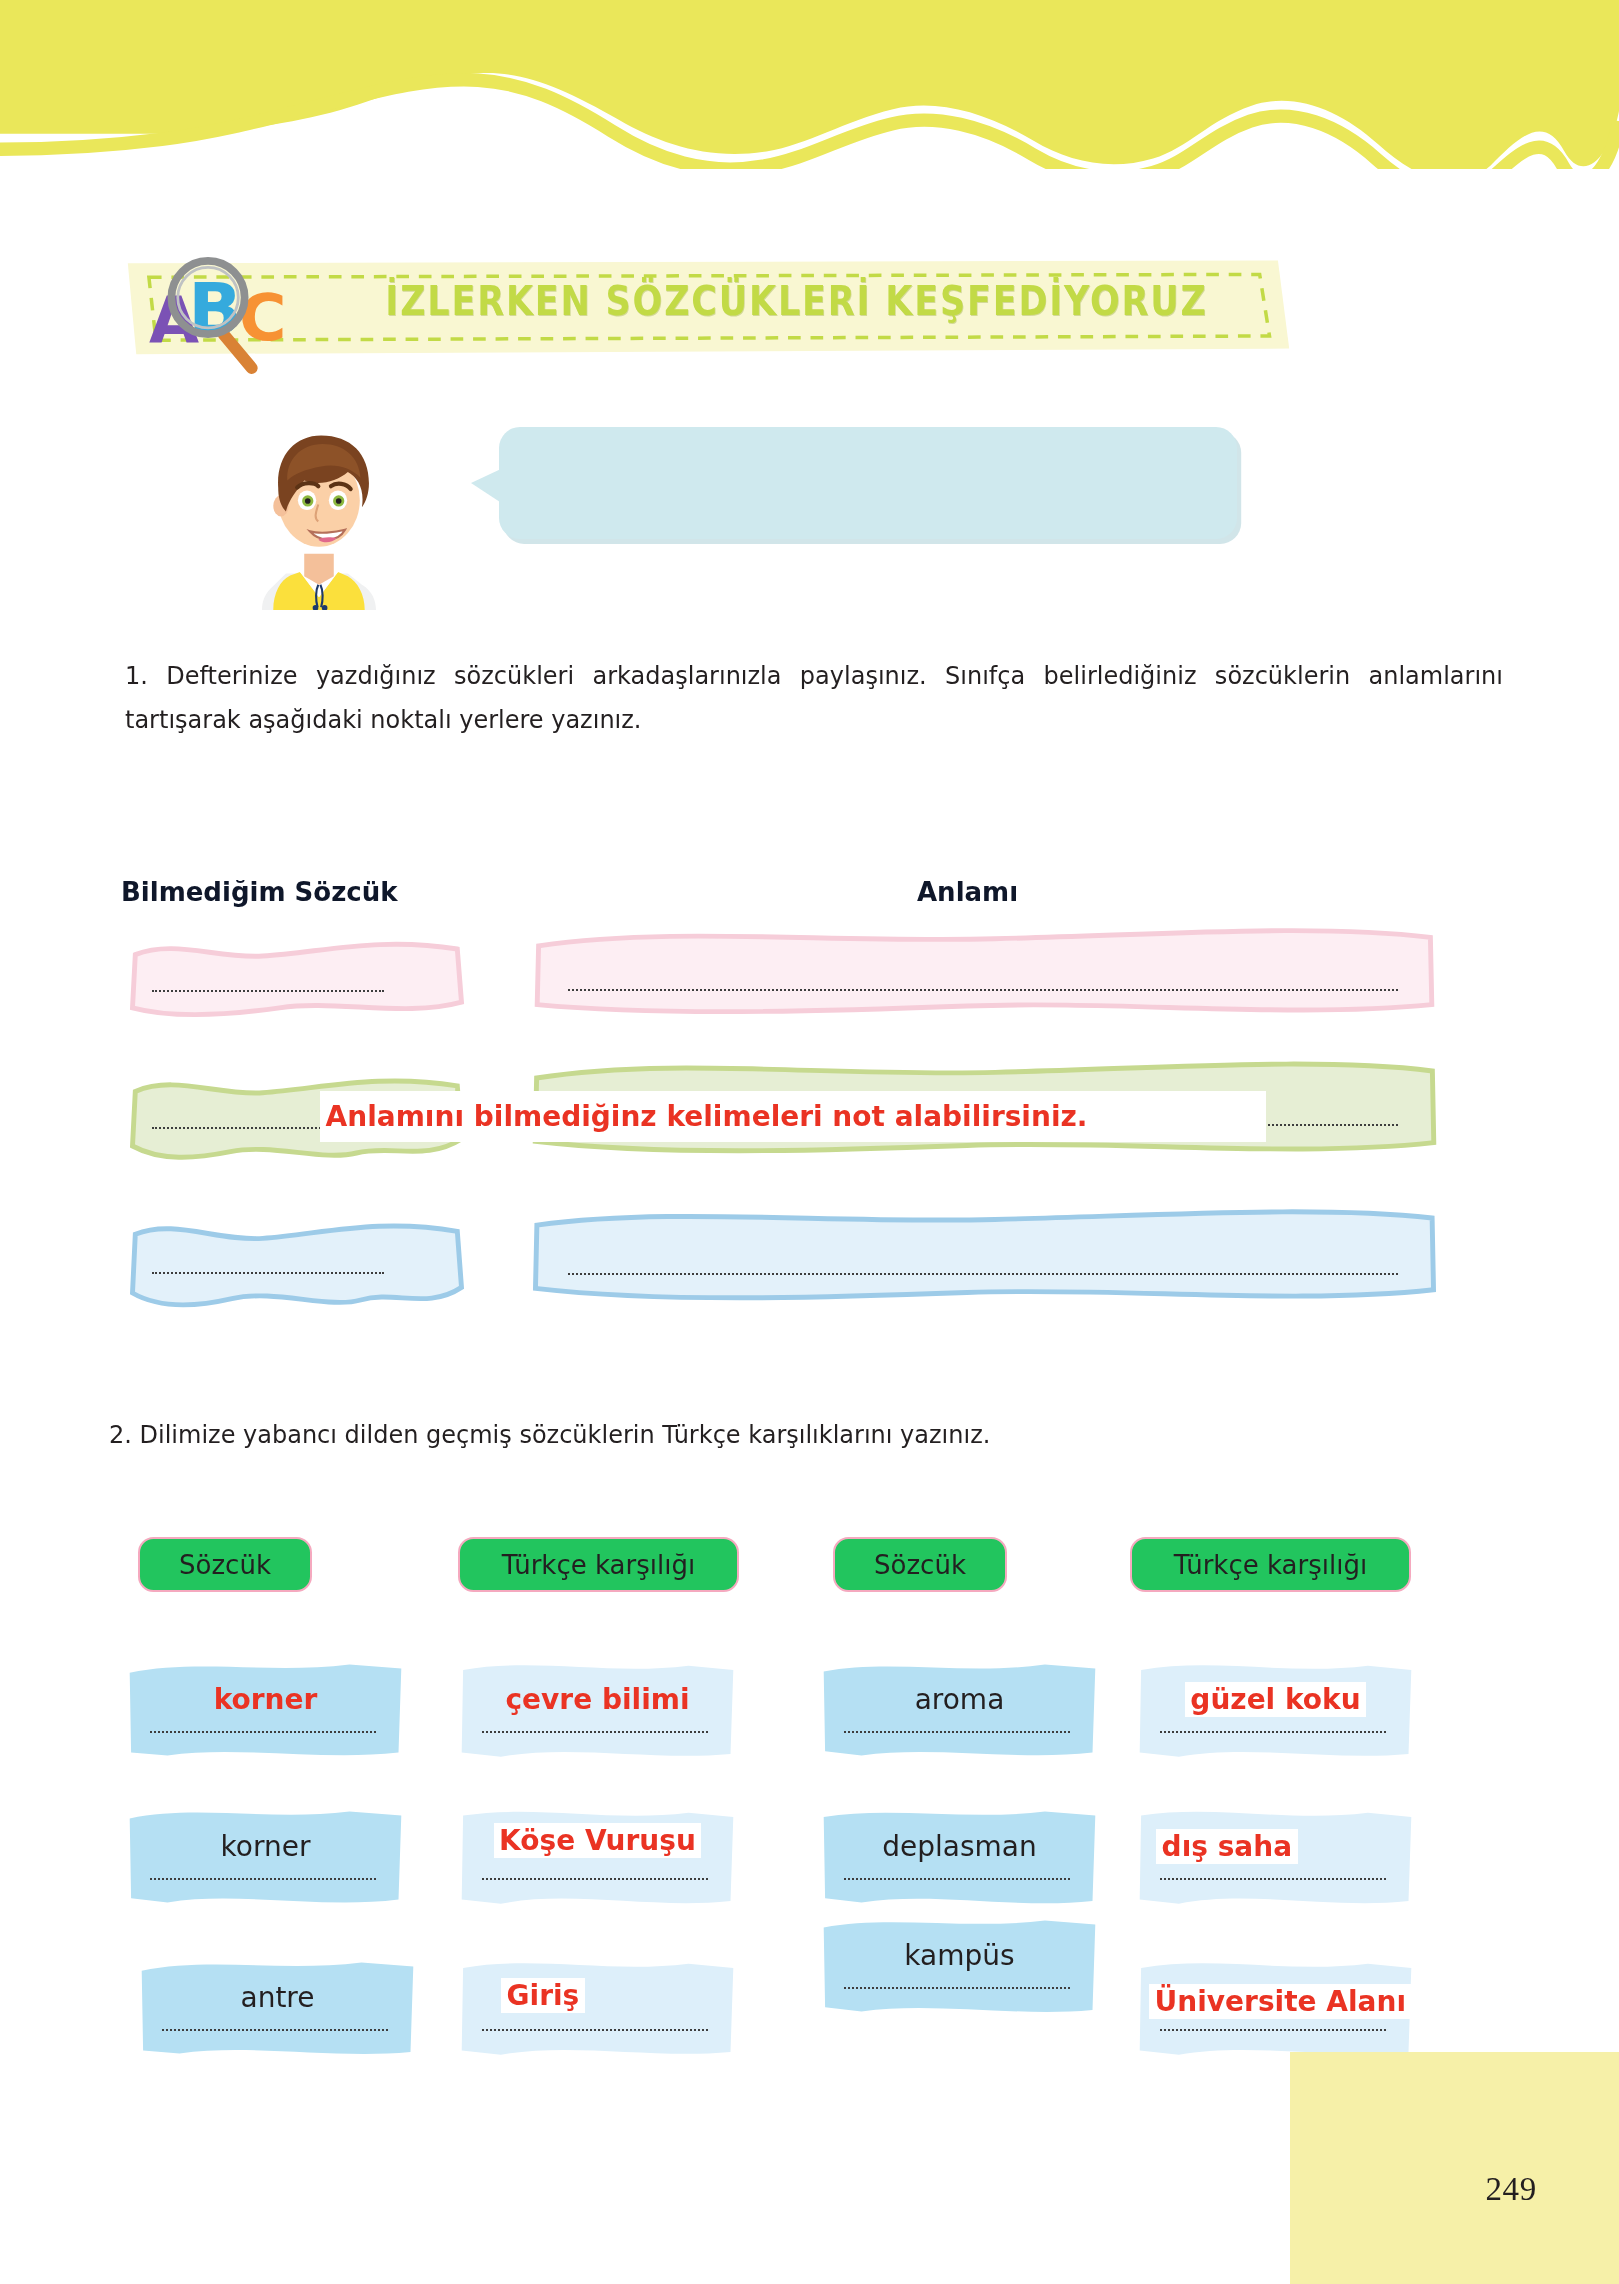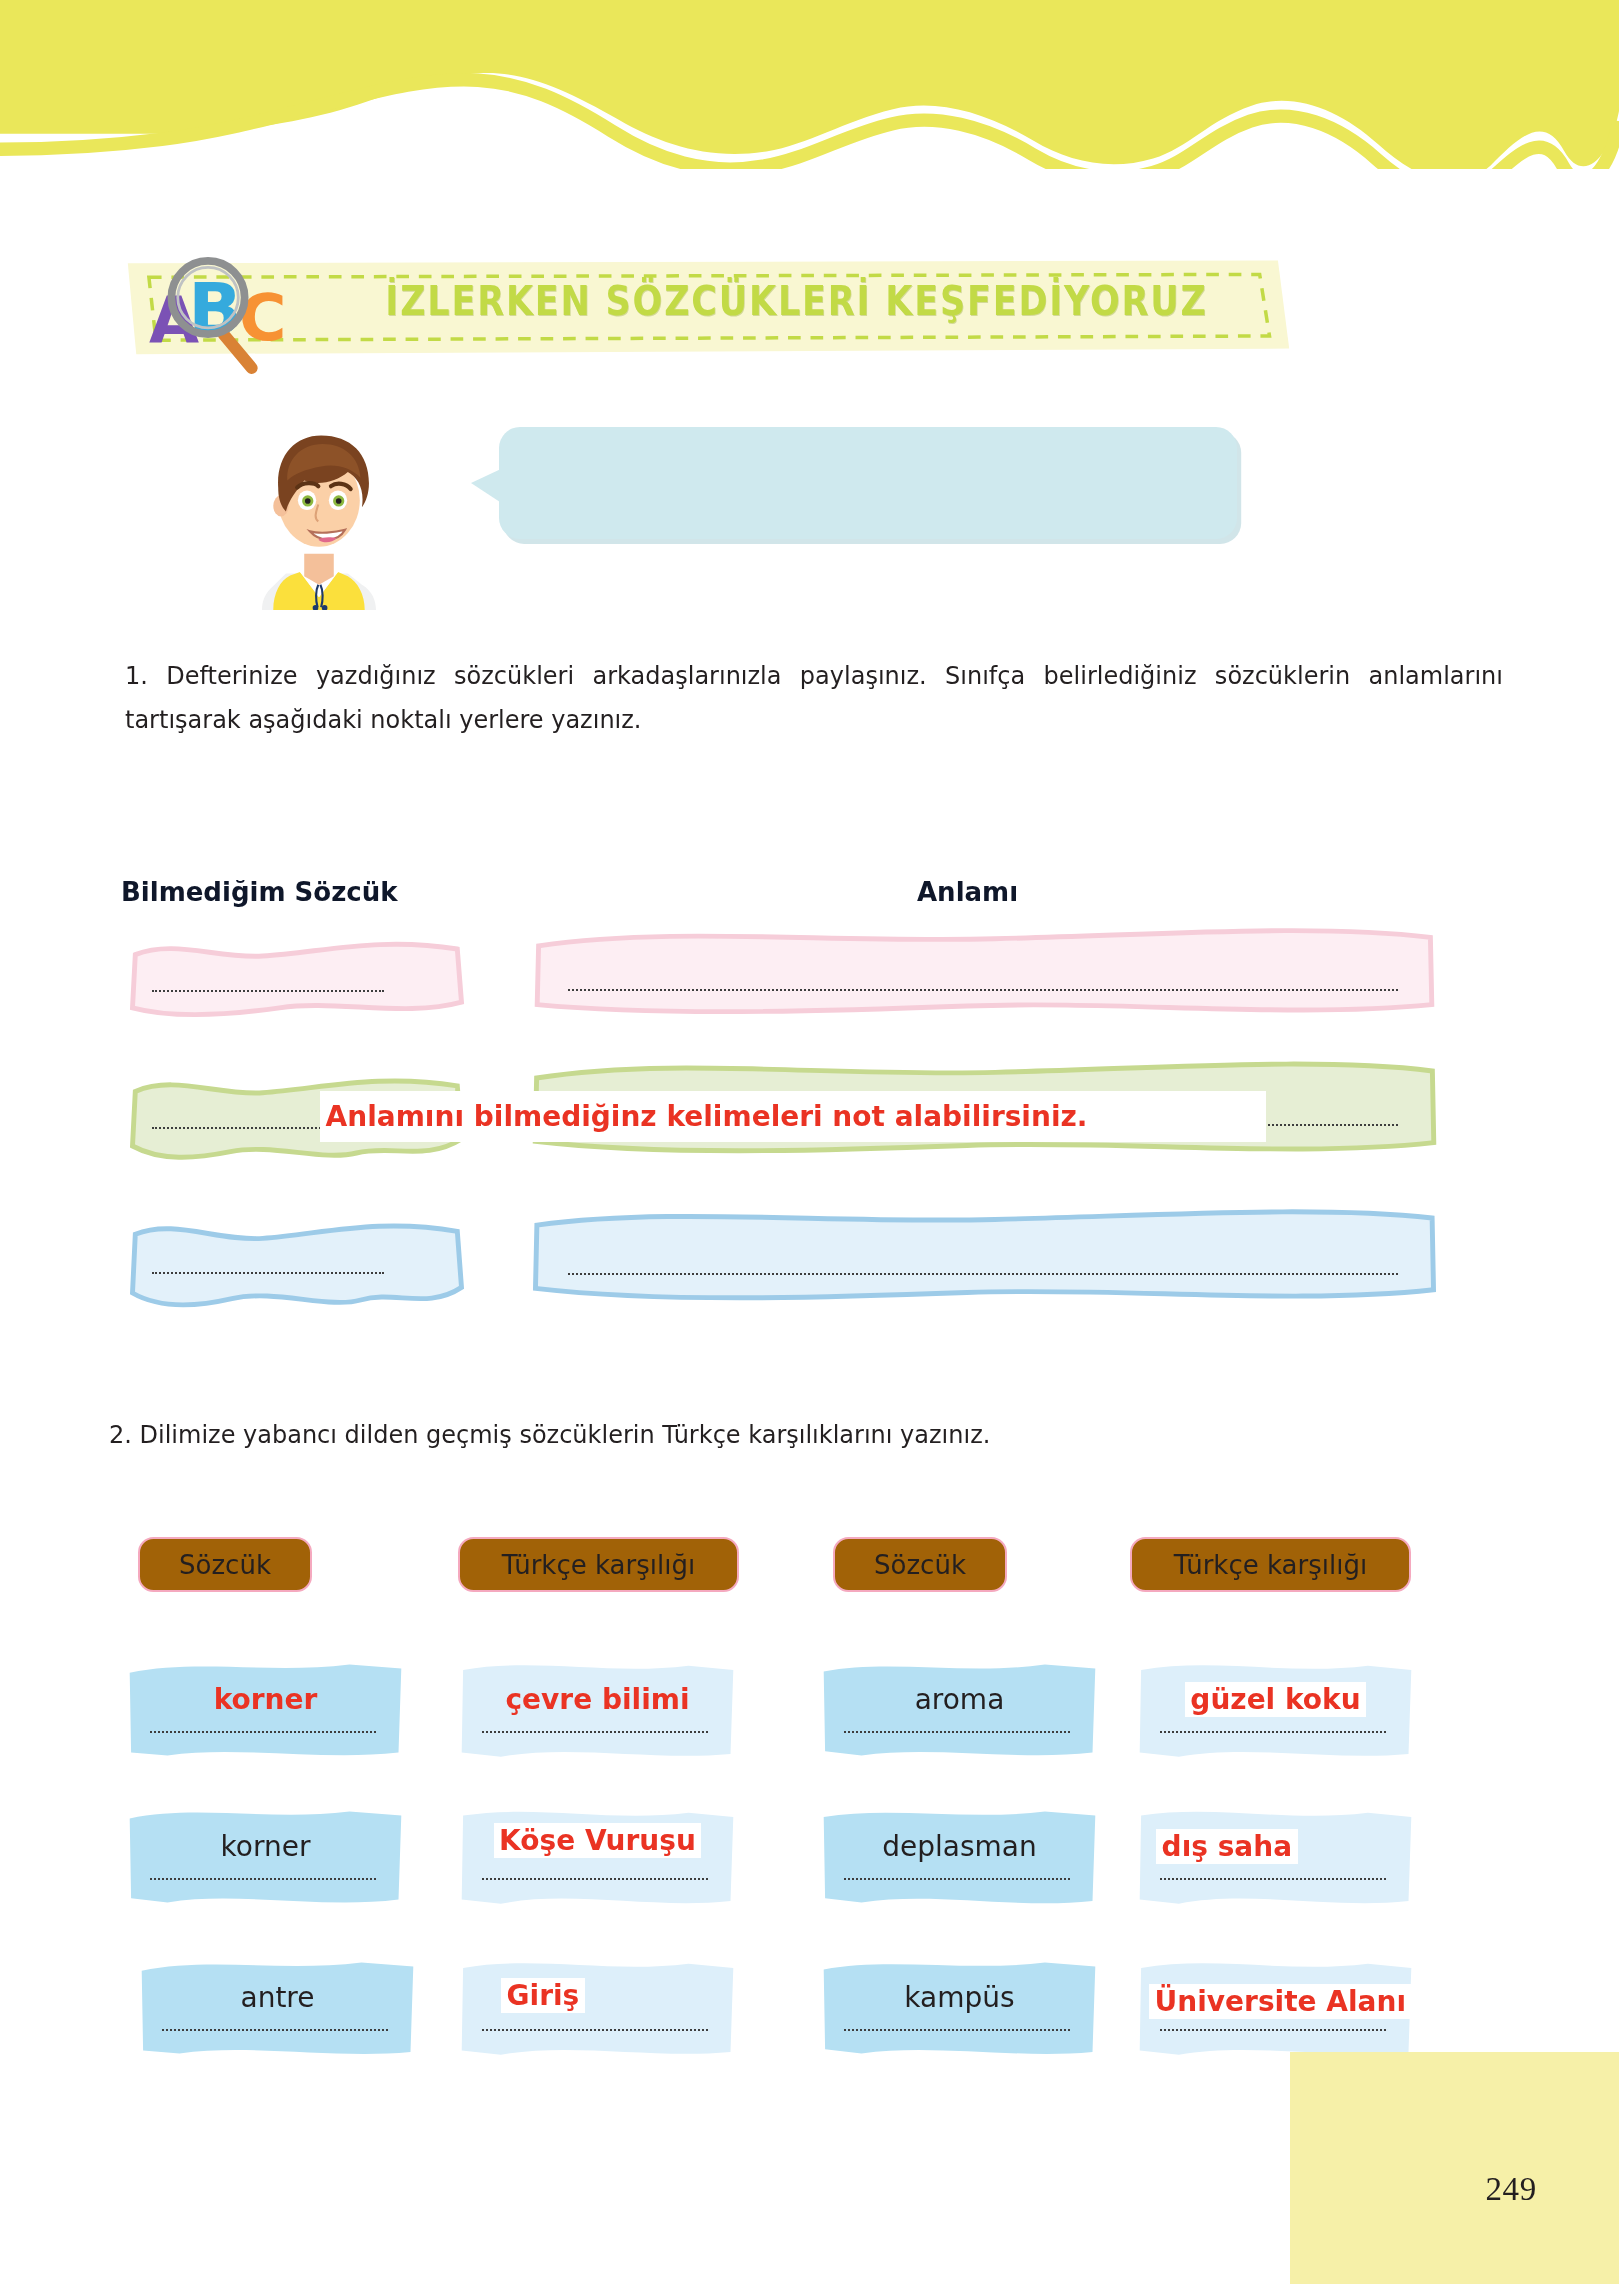--- a/index.html
+++ b/index.html
@@ -189,21 +189,21 @@
     height: 51px;
     font-size: 28px;
     justify-content: flex-start;
     padding-left: 5.6px;
     box-sizing: border-box;
   }
 
   
   .pill {
     position: absolute;
-    background: #a16207;
+    background: #22c55e;
     border: 2.1px solid #f5a9bf;
     border-radius: 15.5px;
     height: 55px;
     display: flex;
     align-items: center;
     justify-content: center;
     font-size: 26px;
     color: #231f20;
     font-family: "DejaVu Sans", sans-serif;
     box-sizing: border-box;
@@ -426,21 +426,21 @@
   <div class="cell-text">antre</div>
   <div class="cell-dots" style="left:25px; width:226px;"></div>
 </div>
 <div class="cell" style="left:457px; top:1954px;">
   <svg width="281" height="105" viewBox="0 0 400 150">
       <path d="M8 20 C110 2 220 28 330 14 L394 20 L390 140 C280 150 160 126 62 144 L6 138 Z" fill="#ddeffa"></path>
     </svg>
   <div class="cell-text red boxed" style="top:25px; text-align:left; padding-left:44px; box-sizing:border-box;"><span>Giriş</span></div>
   <div class="cell-dots" style="left:25px; width:226px;"></div>
 </div>
-<div class="cell" style="left:819px; top:1954px;">
+<div class="cell" style="left:819px; top:1912px;">
   <svg width="281" height="105" viewBox="0 0 400 150">
       <path d="M6 22 C100 4 214 26 322 12 L394 18 L390 140 C282 150 162 128 60 142 L8 136 Z" fill="#b5e0f3"></path>
     </svg>
   <div class="cell-text">kampüs</div>
   <div class="cell-dots" style="left:25px; width:226px;"></div>
 </div>
 <div class="cell" style="left:1135px; top:1954px;">
   <svg width="281" height="105" viewBox="0 0 400 150">
       <path d="M8 20 C110 2 222 28 332 14 L394 20 L390 140 C282 150 160 126 62 144 L6 138 Z" fill="#ddeffa"></path>
     </svg>

